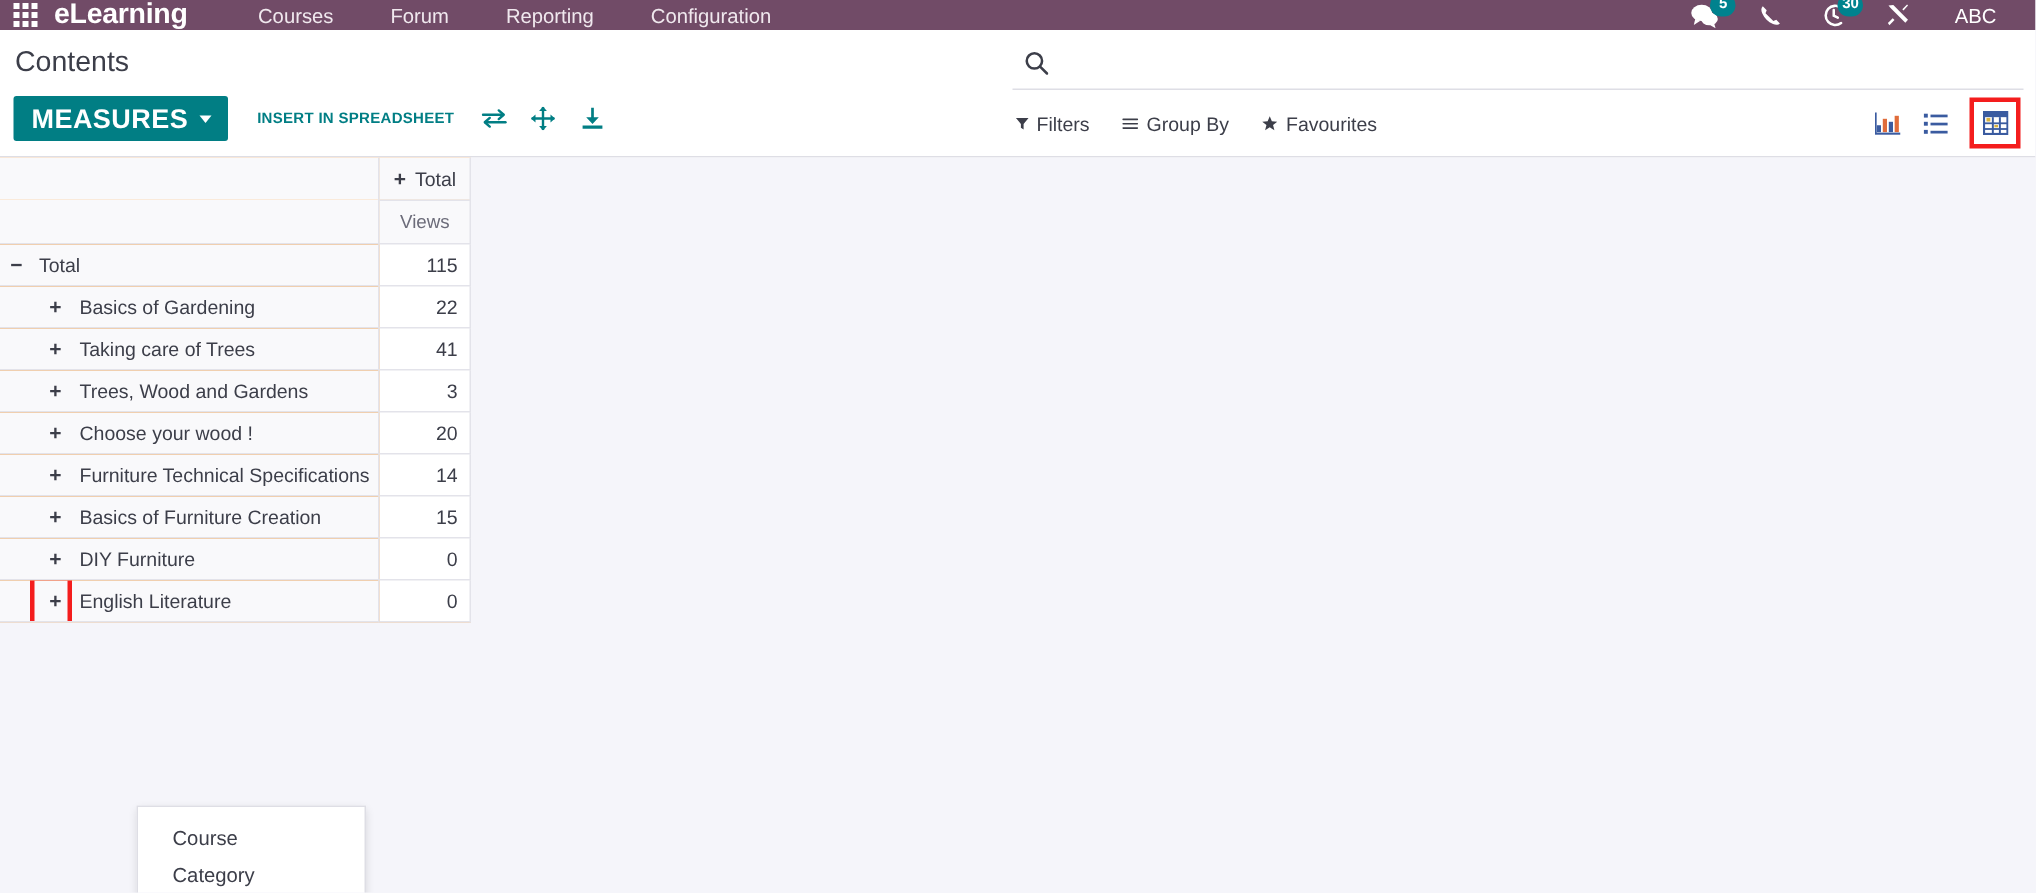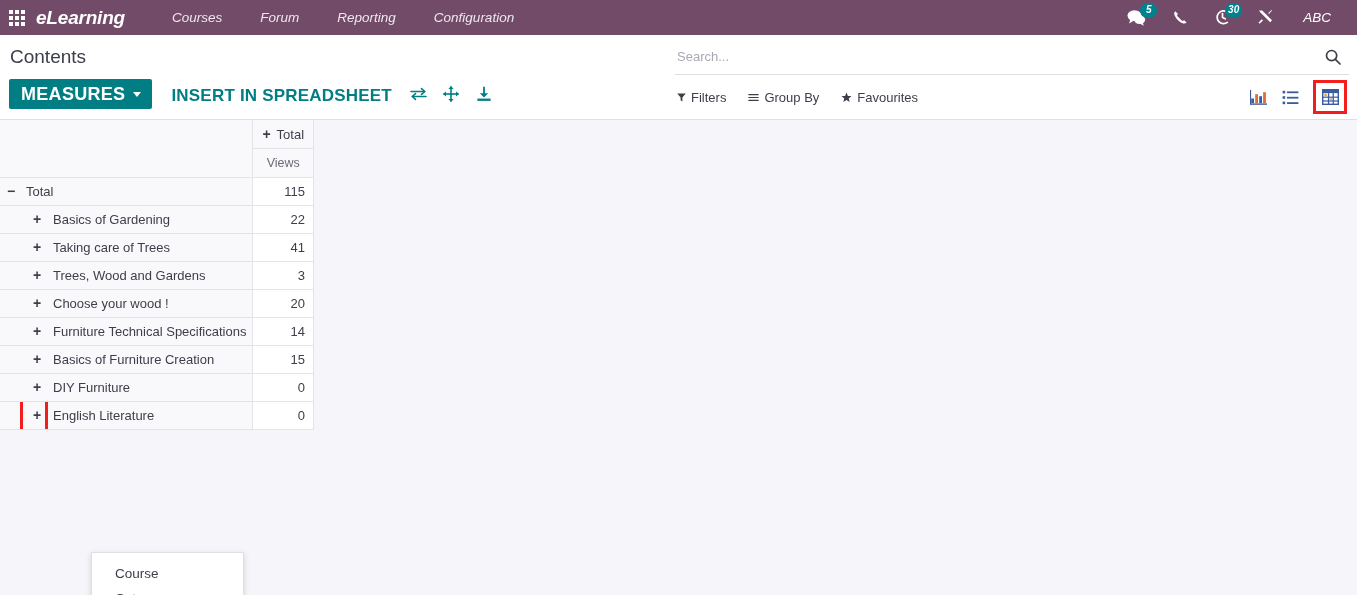--- a/index.html
+++ b/index.html
@@ -5,27 +5,26 @@
   * { box-sizing: border-box; margin: 0; padding: 0; }
   html, body {
     width: 1357px; height: 595px;
     font-family: "Liberation Sans", sans-serif;
     background: #F5F5FA;
     overflow: hidden;
   }
 
   
   .navbar {
-    height: 35px;
+    height: 20px;
     background: #714B67;
     display: flex;
     align-items: center;
     position: relative;
     z-index: 50;
-    font-style: italic;
   }
   .apps-grid {
     width: 34px; height: 35px;
     display: flex; align-items: center; justify-content: center;
     cursor: pointer;
   }
   .apps-grid .grid-inner {
     display: grid;
     grid-template-columns: repeat(3, 4px);
     grid-template-rows: repeat(3, 4px);
@@ -161,21 +160,21 @@
     width: 0; height: 0;
     border-left: 4.5px solid transparent;
     border-right: 4.5px solid transparent;
     border-top: 5px solid #FFFFFF;
     display: inline-block;
   }
   .btn-insert {
     background: transparent;
     border: none;
     color: #017E84;
-    font-size: 17px;
+    font-size: 10px;
     font-weight: bold;
     letter-spacing: 0.2px;
     cursor: pointer;
     padding: 7px 10px;
     margin-left: 9px;
     height: 30px;
   }
   .icon-btn {
     background: transparent; border: none; cursor: pointer;
     color: #017E84;
@@ -441,21 +440,20 @@
         <svg width="16" height="16" viewBox="0 0 16 16" fill="#017E84">
           <path d="M7.1 0.8 L8.9 0.8 L8.9 7.2 L12.2 7.2 L8 11.6 L3.8 7.2 L7.1 7.2 Z"></path>
           <path d="M1.4 12.6 L14.6 12.6 L14.6 14.9 L1.4 14.9 Z"></path>
         </svg>
       </button>
     </div>
   </div>
 
   <div class="cp-right">
     <div class="search-row">
-      <input class="search-input" type="text" placeholder="Search..." style="">
       <button class="search-icon-btn">
         <svg width="16" height="16" viewBox="0 0 16 16" fill="none" stroke="#3C3E49" stroke-width="1.7">
           <circle cx="6.6" cy="6.6" r="5.1"></circle>
           <path d="M10.4 10.4 L15 15" stroke-linecap="round"></path>
         </svg>
       </button>
     </div>
     <div class="filter-row">
       <div class="filter-item">
         <span class="fi-ico">

